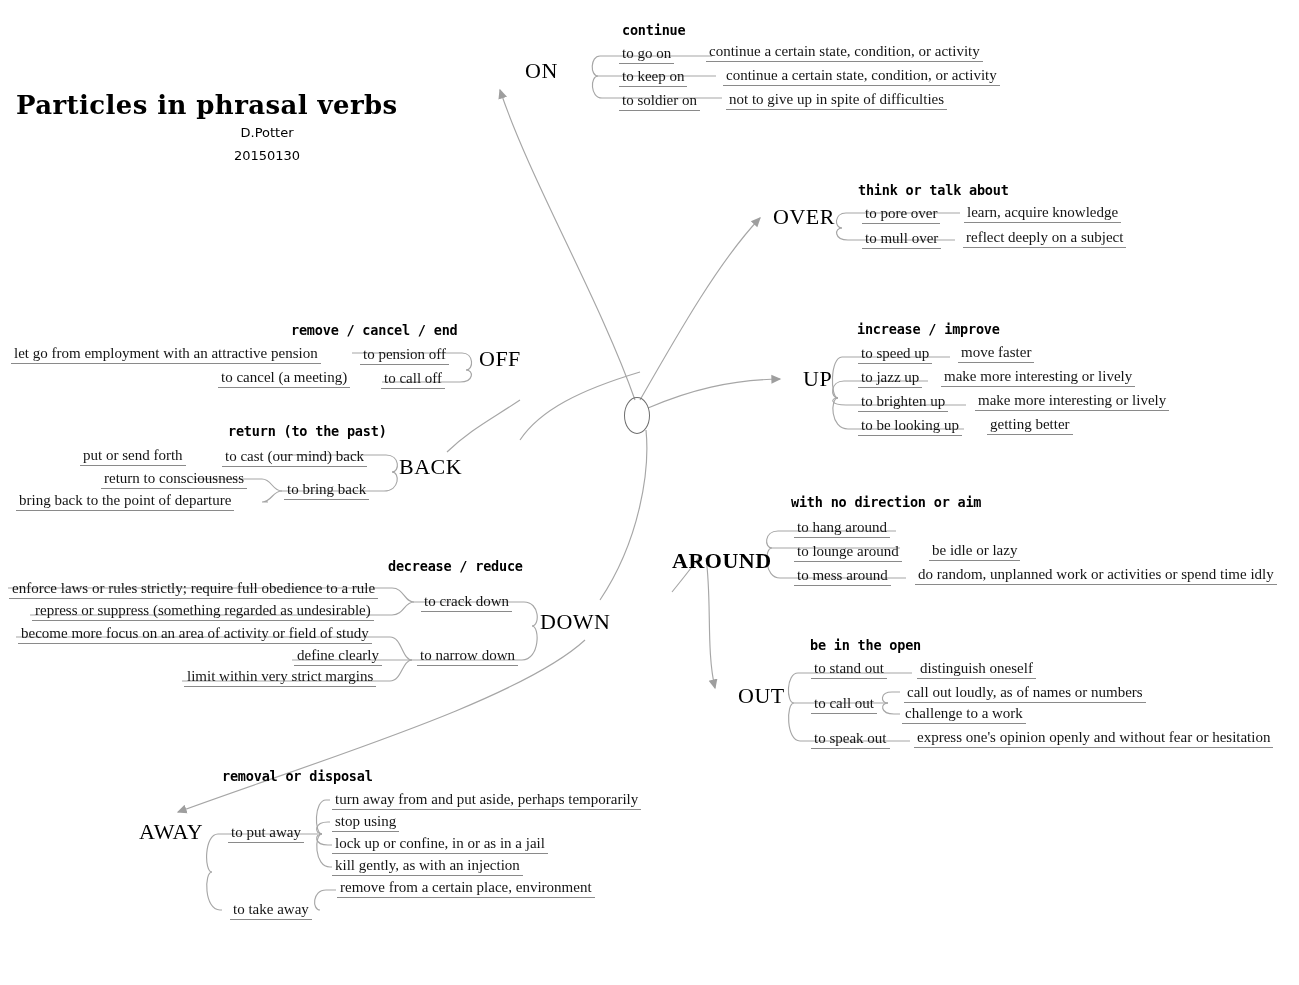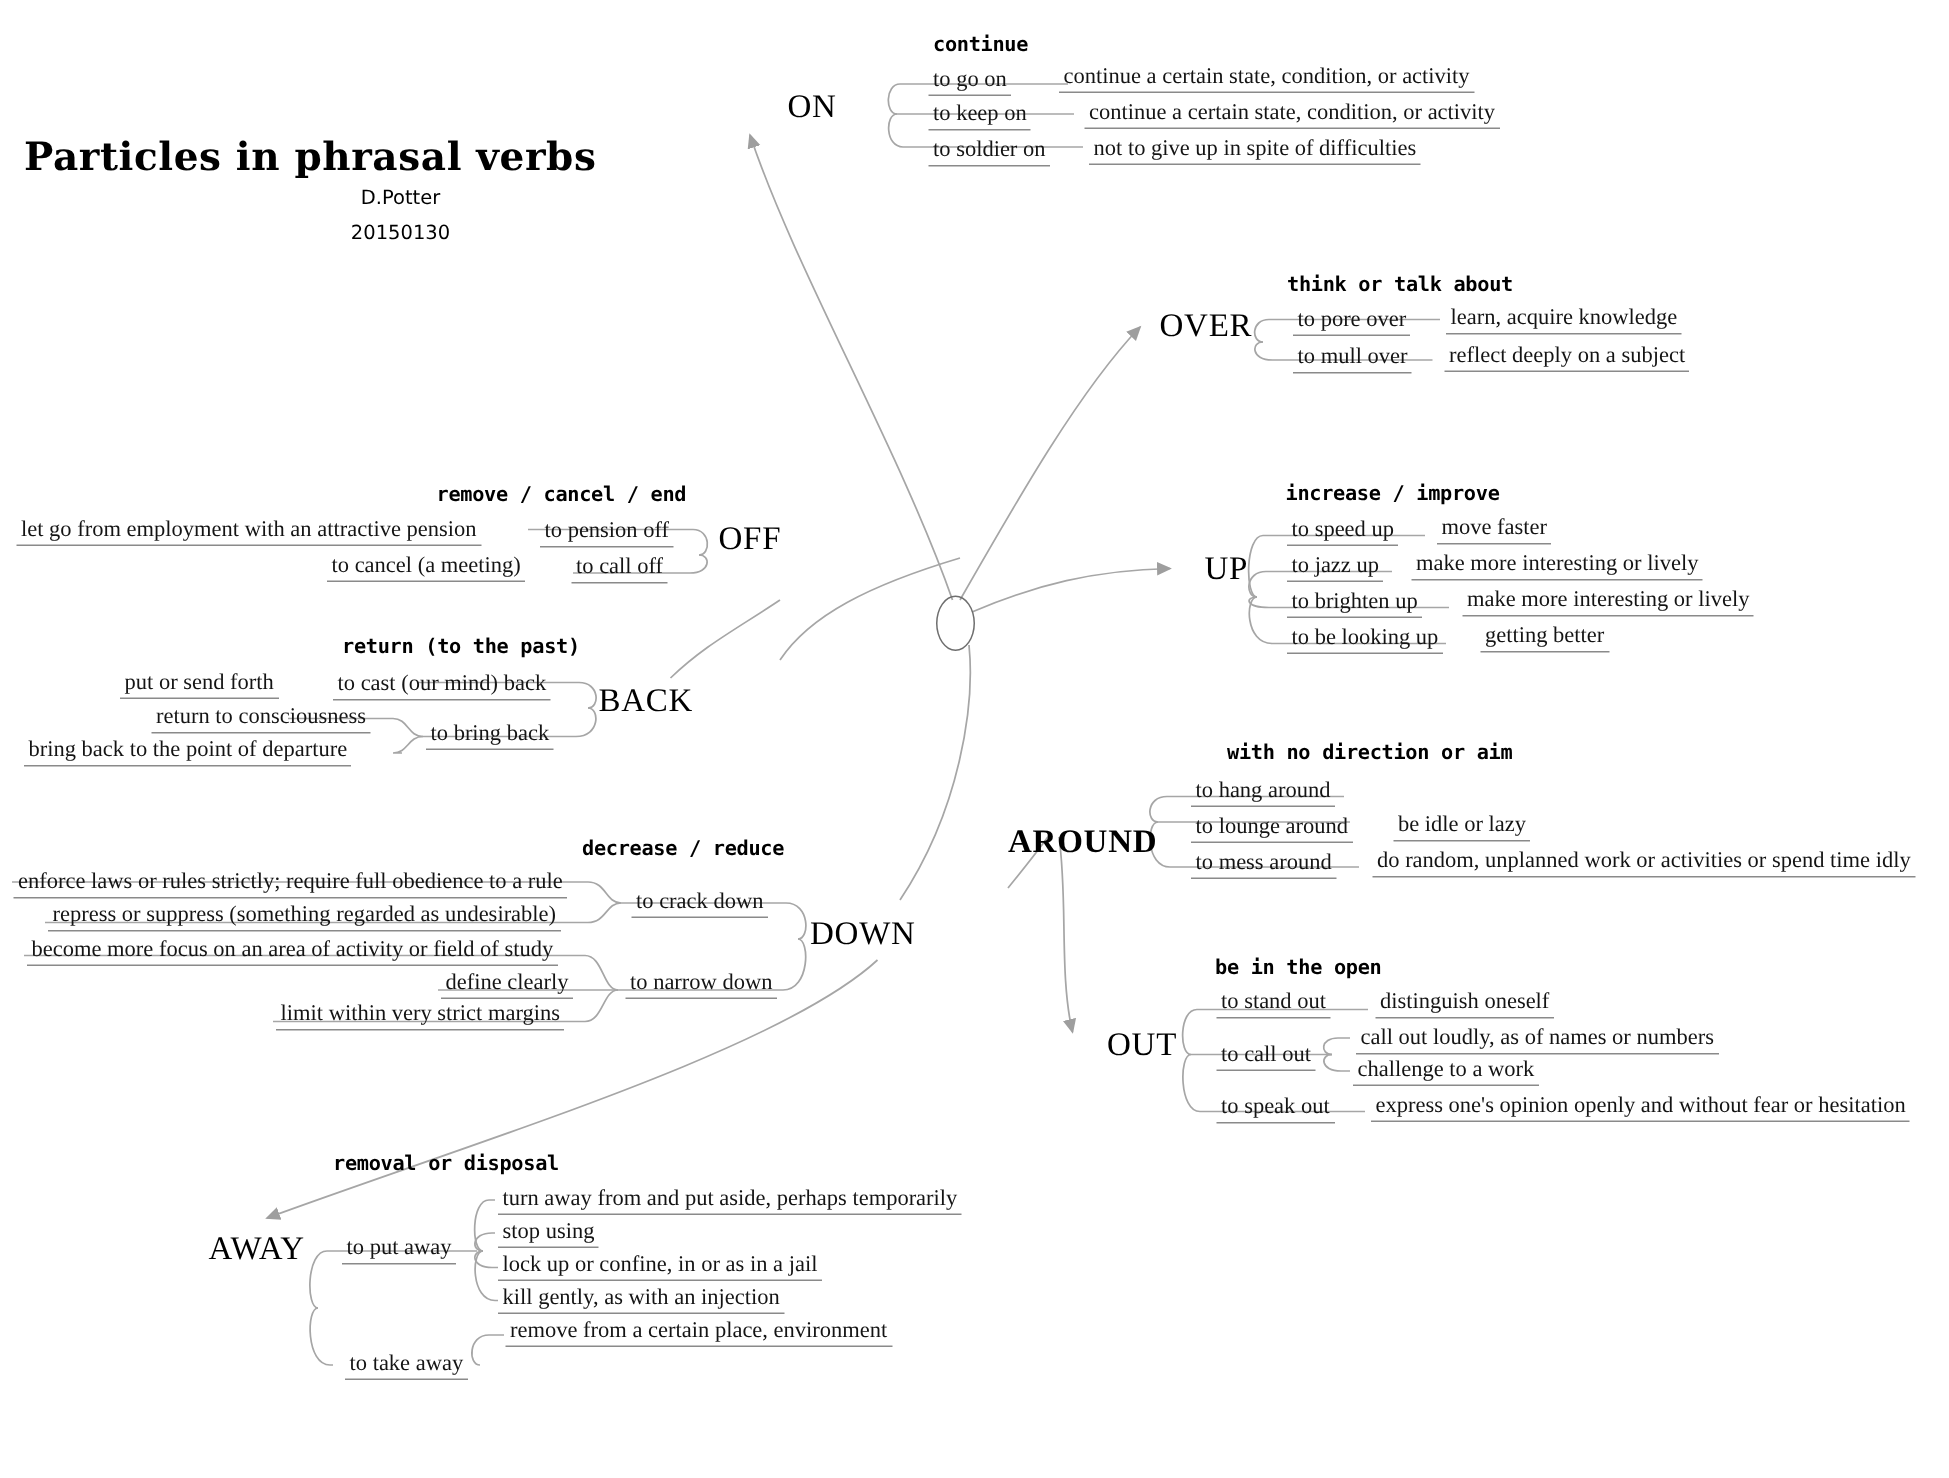--- a/index.html
+++ b/index.html
@@ -214,21 +214,21 @@
   <div class="node verb" style="left:858px; top:370px;">to jazz up</div>
   <div class="node def" style="left:941px; top:369px;">make more interesting or lively</div>
 
   <div class="node verb" style="left:858px; top:394px;">to brighten up</div>
   <div class="node def" style="left:975px; top:393px;">make more interesting or lively</div>
 
   <div class="node verb" style="left:858px; top:418px;">to be looking up</div>
   <div class="node def" style="left:987px; top:417px;">getting better</div>
 
   <div class="node particle" style="left:672px; top:550px;font-weight:bold;">AROUND</div>
-  <div class="node heading" style="left:818px; top:496px;">with no direction or aim</div>
+  <div class="node heading" style="left:791px; top:496px;">with no direction or aim</div>
 
   <div class="node verb" style="left:794px; top:520px;">to hang around</div>
 
   <div class="node verb" style="left:794px; top:544px;">to lounge around</div>
   <div class="node def" style="left:929px; top:543px;">be idle or lazy</div>
 
   <div class="node verb" style="left:794px; top:568px;">to mess around</div>
   <div class="node def" style="left:915px; top:567px;">do random, unplanned work or activities or spend time idly</div>
 
   <div class="node particle" style="left:540px; top:611px;">DOWN</div>

